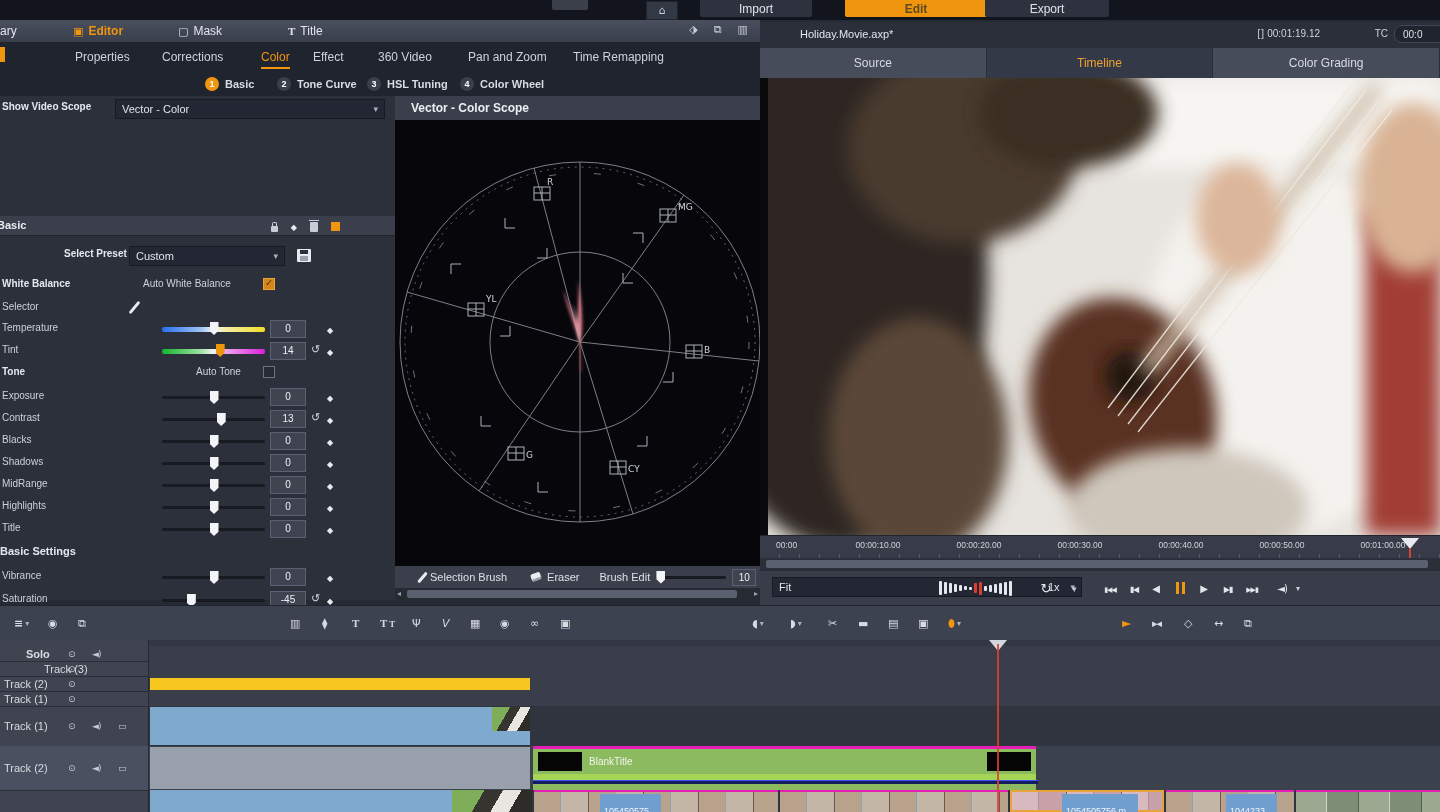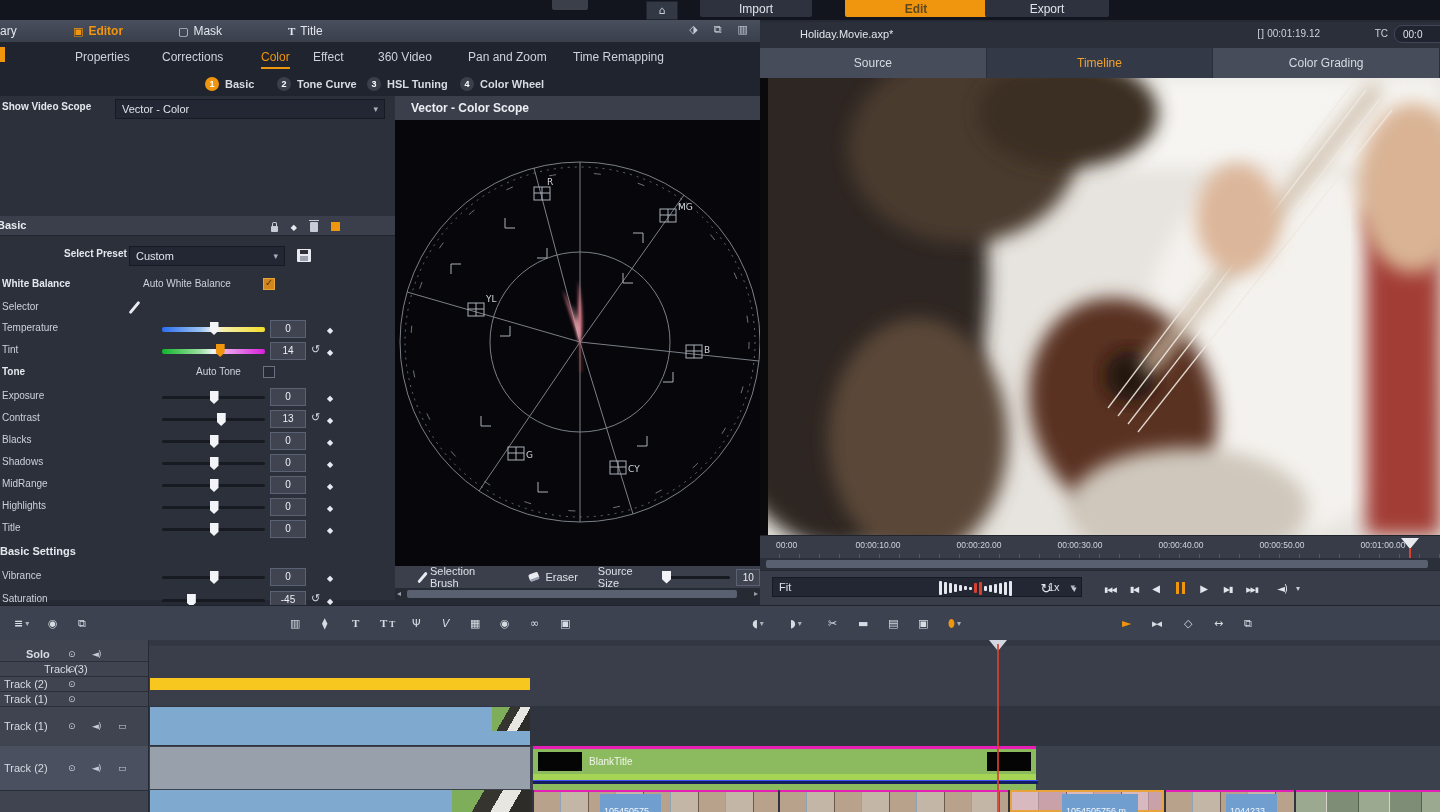--- a/index.html
+++ b/index.html
@@ -523,21 +523,21 @@
     <div class="brushbar">
       <span class="item" style="margin-left:26px;">
         <span class="brush"></span>
         <span>Selection Brush</span>
       </span>
       <span class="item" style="margin-left:24px;">
         <span class="eraser"></span>
         <span>Eraser</span>
       </span>
       <span class="item" style="margin-left:20px;">
-        <span>Source Size</span>
+        <span>Brush Edit</span>
         <span class="bs-slider">
             <i class="thumb" style="left:6%;"></i>
           </span>
         <span class="minival">10</span>
       </span>
     </div>
     <div class="hscroll">
       <span class="ar" style="left:2px;">◂</span>
       <div class="bar"></div>
       <span class="ar" style="right:2px;">▸</span>

